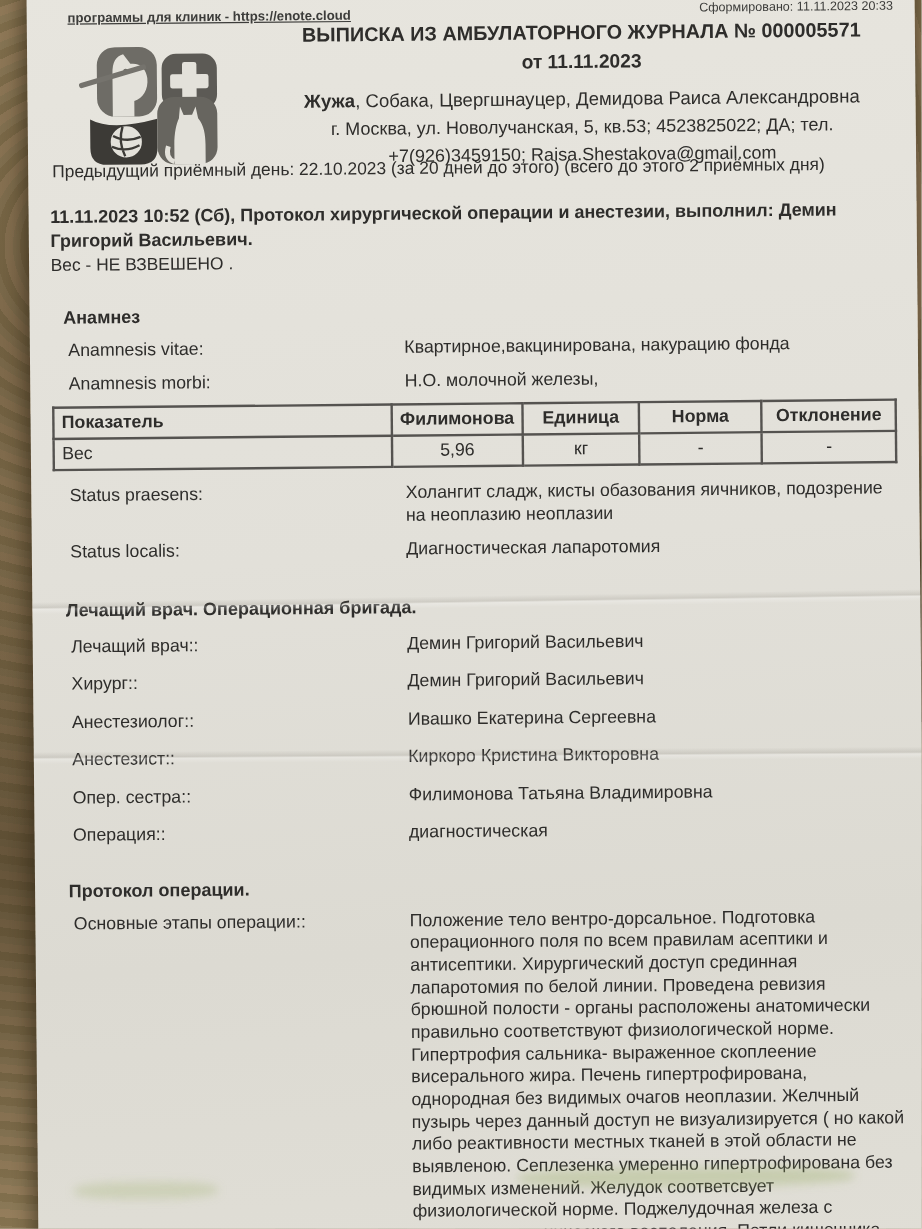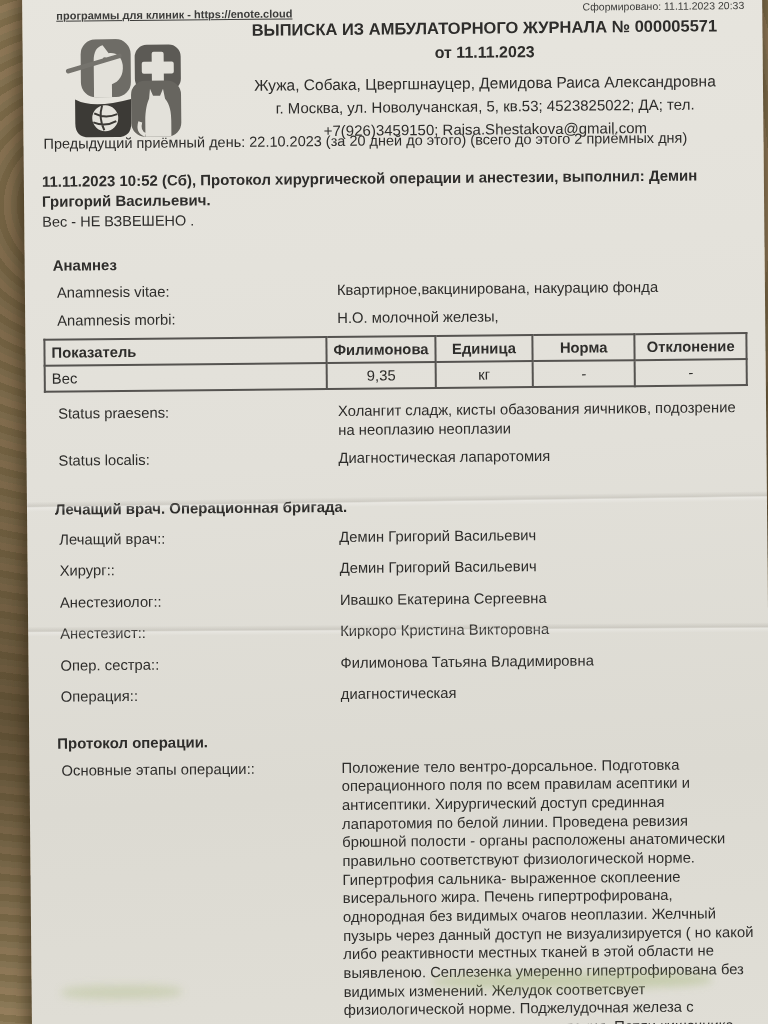--- a/index.html
+++ b/index.html
@@ -22,21 +22,21 @@
   .crease{position:absolute;left:0;width:100%;height:10px;pointer-events:none;
     background:linear-gradient(180deg,rgba(0,0,0,0) 0%,rgba(120,115,105,.18) 45%,rgba(255,255,255,.25) 60%,rgba(0,0,0,0) 100%);}
   .smudge{position:absolute;filter:blur(4px);border-radius:40%;pointer-events:none;}
   .doc-link{position:absolute;left:34px;top:22px;font-size:11px;font-weight:bold;color:#3c3c3a;text-decoration:underline;}
   .generated{position:absolute;right:18px;top:18px;font-size:10.5px;color:#3c3c3a;}
   .logo{position:absolute;left:42px;top:52px;}
   .title-block{position:absolute;left:196px;top:34px;width:532px;text-align:center;line-height:1.3;}
   .title1{font-size:16.5px;font-weight:bold;}
   .title2{font-size:16px;font-weight:bold;margin-top:4px;}
   .patient{font-size:15.5px;margin-top:10px;}
-  .patient b{font-weight:normal;}
+  .patient b{font-weight:bold;}
   .addr{font-size:15px;margin-top:3px;}
   .bodycol{position:absolute;left:16px;right:14px;top:148px;}
   .prev-visit{font-size:14.5px;margin-left:4px;}
   .protocol-head{font-size:15px;font-weight:bold;margin-top:20px;margin-left:2px;line-height:1.35;width:700px;}
   .weight{font-size:14.5px;margin-left:2px;margin-top:1px;}
   .section-title{font-size:15px;font-weight:bold;margin-left:12px;}
   .mt-anamnez{margin-top:27px;}
   .mt-team{margin-top:30px;}
   .mt-oper{margin-top:28px;}
   .kv{display:flex;margin-top:10px;padding-left:16px;font-size:14.8px;line-height:1.25;}
@@ -126,21 +126,21 @@
           <th class="c1">Показатель</th>
           <th class="c2">Филимонова</th>
           <th class="c3">Единица</th>
           <th class="c4">Норма</th>
           <th class="c5">Отклонение</th>
         </tr>
       </thead>
       <tbody>
         <tr>
           <td>Вес</td>
-          <td>9,35</td>
+          <td>5,96</td>
           <td>кг</td>
           <td>-</td>
           <td>-</td>
         </tr>
       </tbody>
     </table>
 
     <div class="kv" style="margin-top:12px;">
       <div class="k">Status praesens:</div>
       <div class="v">Холангит сладж, кисты обазования яичников, подозрение на неоплазию неоплазии</div>

